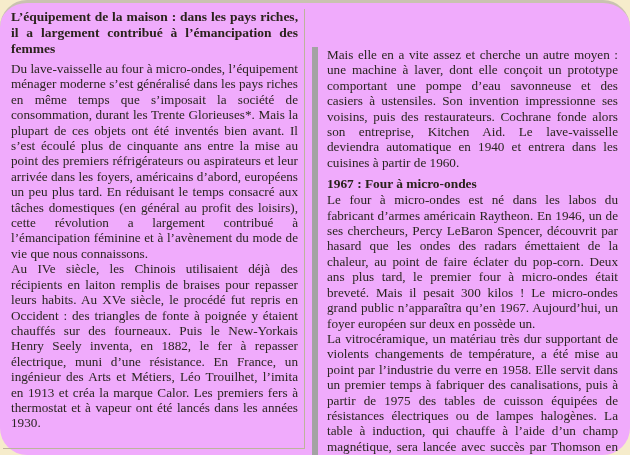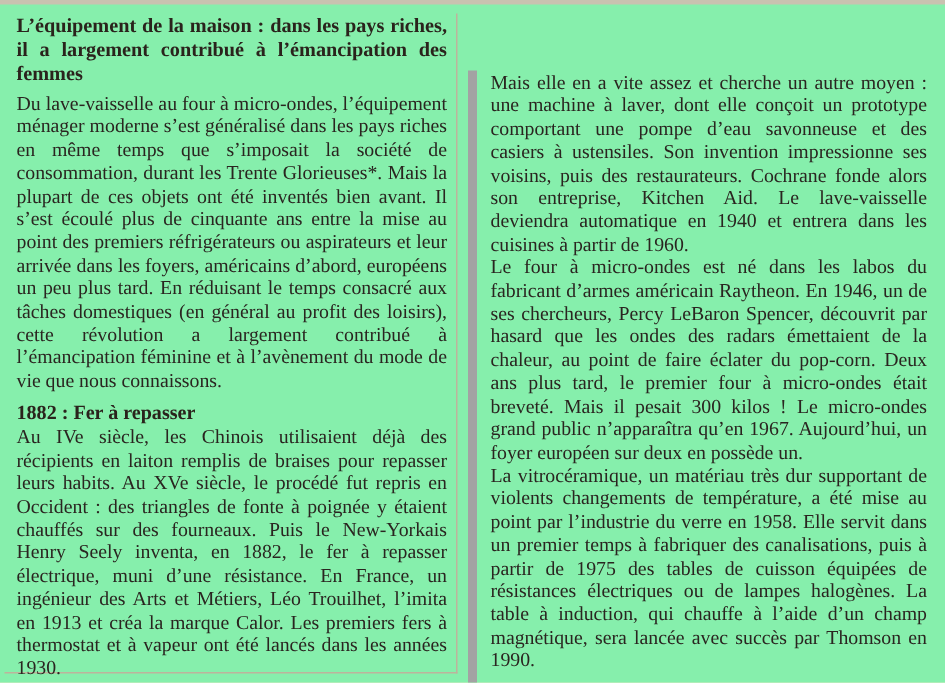--- a/index.html
+++ b/index.html
@@ -4,23 +4,24 @@
   <style>
     html, body { margin: 0; padding: 0; }
     body {
       width: 630px; height: 455px; overflow: hidden;
       background: #f6eccb;
       font-family: "Liberation Serif", "DejaVu Serif", serif;
       color: #2a2520;
     }
     .page {
       position: relative; width: 630px; height: 455px;
-      background: #86efac;
+      background: #f0abfc;
       border-top: 3px solid #c9c2b0;
       box-sizing: border-box;
+      border-radius: 27px;
     }
     .col {
       position: absolute; top: 6px;
       font-size: 13.2px; line-height: 15.4px;
       text-align: justify;
       hyphens: manual;
     }
     .col-left {
       left: 3px; width: 302px; height: 440px;
       border-right: 1px solid #bdb49c;
@@ -46,28 +47,28 @@
     }
   </style>
 </head>
 <body>
 
 <div class="page">
   <div class="col col-left">
     <div class="title">L’équipement de la maison : dans les pays riches, il a largement contribué à l’émancipation des femmes</div>
     <p>Du lave-vaisselle au four à micro-ondes, l’équipement ménager moderne s’est généralisé dans les pays riches en même temps que s’imposait la société de consommation, durant les Trente Glorieuses*. Mais la plupart de ces objets ont été inventés bien avant. Il s’est écoulé plus de cinquante ans entre la mise au point des premiers réfrigérateurs ou aspirateurs et leur arrivée dans les foyers, américains d’abord, européens un peu plus tard. En réduisant le temps consacré aux tâches domestiques (en général au profit des loisirs), cette révolution a largement contribué à l’émancipation féminine et à l’avènement du mode de vie que nous connaissons.</p>
 
-    <div class="section-title">1882 : Fer à repasser</div>
     <p>Au IVe siècle, les Chinois utilisaient déjà des récipients en laiton remplis de braises pour repasser leurs habits. Au XVe siècle, le procédé fut repris en Occident : des triangles de fonte à poignée y étaient chauffés sur des fourneaux. Puis le New-Yorkais Henry Seely inventa, en 1882, le fer à repasser électrique, muni d’une résistance. En France, un ingénieur des Arts et Métiers, Léo Trouilhet, l’imita en 1913 et créa la marque Calor. Les premiers fers à thermostat et à vapeur ont été lancés dans les années 1930.</p>
 
   </div>
 
   <div class="col col-right">
     <p>Mais elle en a vite assez et cherche un autre moyen : une machine à laver, dont elle conçoit un prototype comportant une pompe d’eau savonneuse et des casiers à ustensiles. Son invention impressionne ses voisins, puis des restaurateurs. Cochrane fonde alors son entreprise, Kitchen Aid. Le lave-vaisselle deviendra automatique en 1940 et entrera dans les cuisines à partir de 1960.</p>
 
+    <div class="section-title">1967 : Four à micro-ondes</div>
     <p>Le four à micro-ondes est né dans les labos du fabricant d’armes américain Raytheon. En 1946, un de ses chercheurs, Percy LeBaron Spencer, découvrit par hasard que les ondes des radars émettaient de la chaleur, au point de faire éclater du pop-corn. Deux ans plus tard, le premier four à micro-ondes était breveté. Mais il pesait 300 kilos ! Le micro-ondes grand public n’apparaîtra qu’en 1967. Aujourd’hui, un foyer européen sur deux en possède un.</p>
 
     <p>La vitrocéramique, un matériau très dur supportant de violents changements de température, a été mise au point par l’industrie du verre en 1958. Elle servit dans un premier temps à fabriquer des canalisations, puis à partir de 1975 des tables de cuisson équipées de résistances électriques ou de lampes halogènes. La table à induction, qui chauffe à l’aide d’un champ magnétique, sera lancée avec succès par Thomson en 1990.</p>
 
     <div class="source">
       
     </div>
 
   </div>
 </div>

